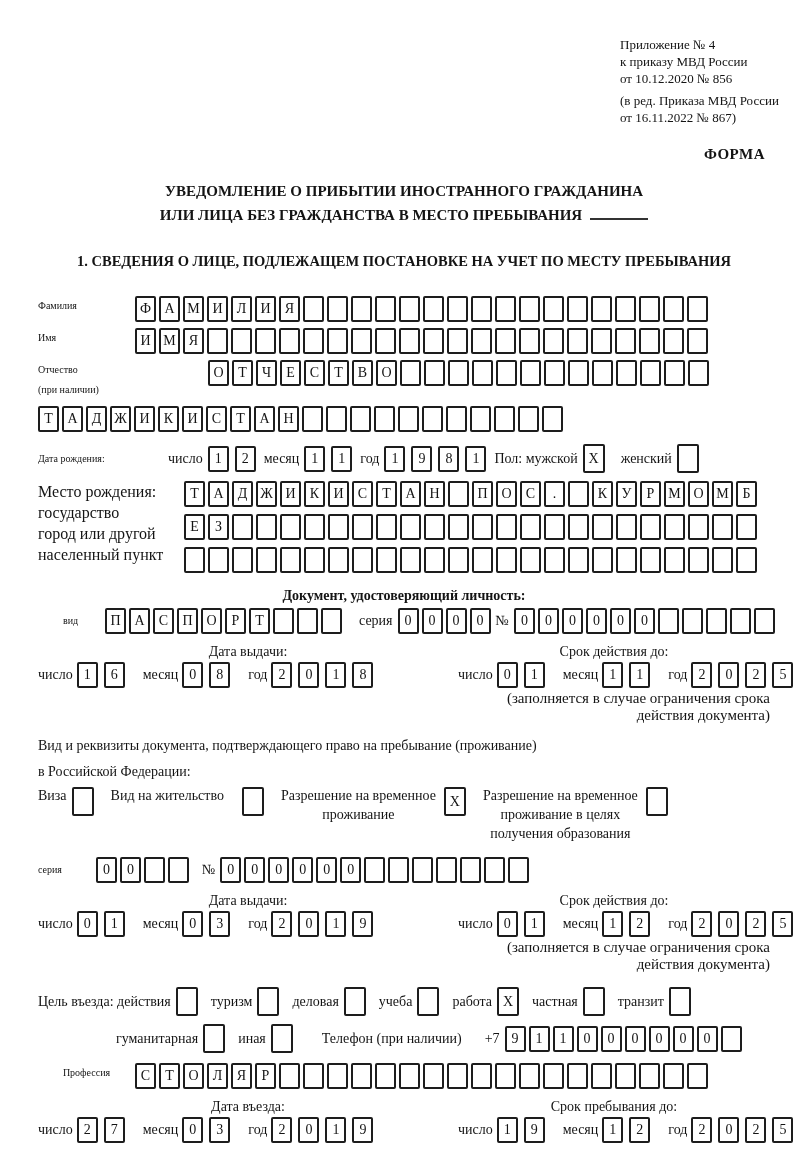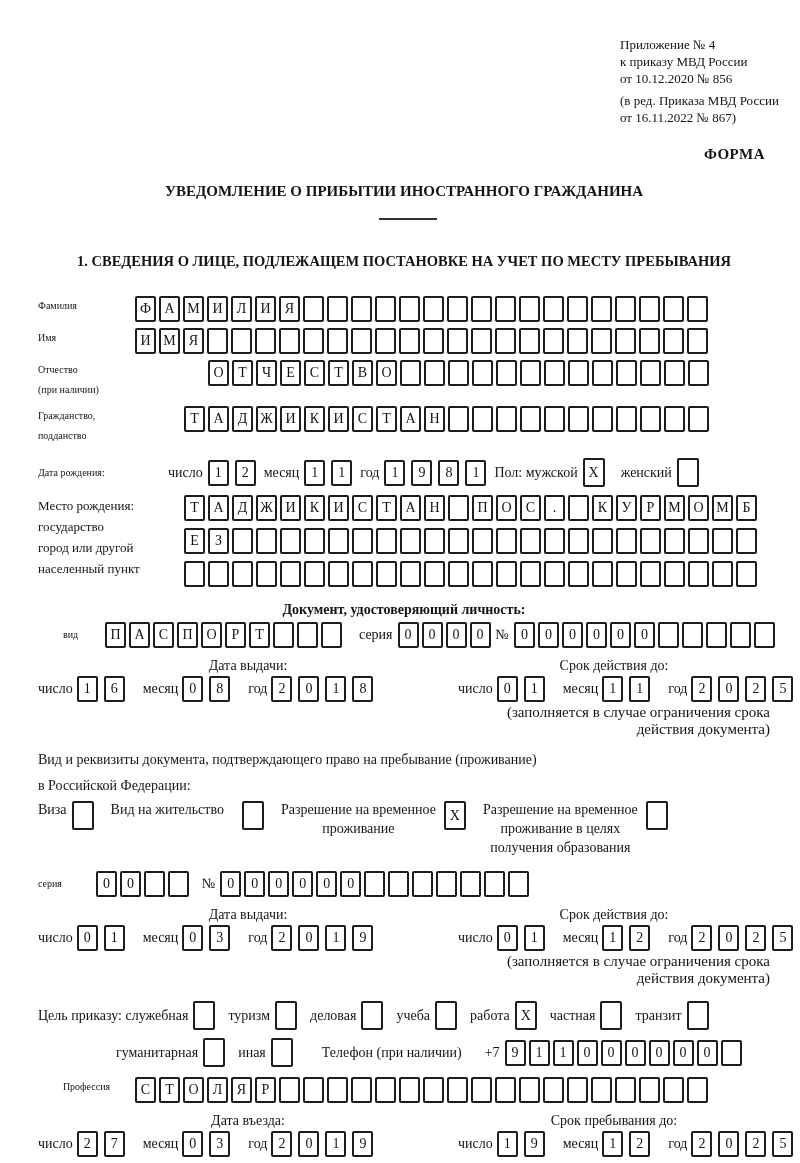--- a/index.html
+++ b/index.html
@@ -47,42 +47,42 @@
   .ck-item{display:flex;align-items:flex-start;margin-right:14px;}
   .ck-item .txt{line-height:19px;}
   .ck-item .txt.c{text-align:center;}
   .ck-item .boxes{margin-left:8px;margin-top:1px;}
 
   .purpose-line{display:flex;align-items:center;font-size:14px;margin-top:14px;flex-wrap:nowrap;}
   .purpose-line .pl{margin-right:5px;}
   .purpose-line .boxes{margin-right:10px;}
 
   .lblcol{flex:none;}
-  .lblcol div{font-size:13px;line-height:21px;}
+  .lblcol div{font-size:16px;line-height:21px;}
   .boxstack .boxes{margin-bottom:7px;display:flex;}
 </style>
 </head>
 <body>
 
 <div class="page">
 
   <div class="ref-block">
     <div>Приложение № 4</div>
     <div>к приказу МВД России</div>
     <div>от 10.12.2020 № 856</div>
     <div class="gap"></div>
     <div>(в ред. Приказа МВД России</div>
     <div>от 16.11.2022 № 867)</div>
   </div>
 
   <div class="forma">ФОРМА</div>
 
   <div class="title">
     <div>УВЕДОМЛЕНИЕ О ПРИБЫТИИ ИНОСТРАННОГО ГРАЖДАНИНА</div>
-    <div><span class="blank-line"></span></div>
+    <div><span>ИЛИ ЛИЦА БЕЗ ГРАЖДАНСТВА В МЕСТО ПРЕБЫВАНИЯ</span><span class="blank-line"></span></div>
   </div>
 
   <div class="section-title">1. СВЕДЕНИЯ О ЛИЦЕ, ПОДЛЕЖАЩЕМ ПОСТАНОВКЕ НА УЧЕТ ПО МЕСТУ ПРЕБЫВАНИЯ</div>
 
   <div class="row" style="margin-top:26px;">
     <span class="lbl w95">Фамилия</span>
     <span class="boxes">
         <span class="cb">Ф</span>
         <span class="cb">А</span>
         <span class="cb">М</span>
@@ -164,24 +164,20 @@
         <span class="cb"></span>
         <span class="cb"></span>
         <span class="cb"></span>
         <span class="cb"></span>
         <span class="cb"></span>
         <span class="cb"></span>
       </span>
   </div>
 
   <div class="row">
-    <span class="lbl" style="width:146px;">
-      <span>Гражданство,</span><br>
-      <span>подданство</span>
-    </span>
     <span class="boxes">
         <span class="cb">Т</span>
         <span class="cb">А</span>
         <span class="cb">Д</span>
         <span class="cb">Ж</span>
         <span class="cb">И</span>
         <span class="cb">К</span>
         <span class="cb">И</span>
         <span class="cb">С</span>
         <span class="cb">Т</span>
@@ -511,21 +507,21 @@
             <span class="cb">0</span>
             <span class="cb">2</span>
             <span class="cb">5</span>
           </span>
       </div>
       <div class="sub-note">(заполняется в случае ограничения срока действия документа)</div>
     </div>
   </div>
 
   <div class="purpose-line">
-    <span class="pl">Цель приказу: служебная</span>
+    <span class="pl">Цель въезда: действия</span>
     <span class="boxes ckb">
         <span class="cb"></span>
       </span>
     <span class="pl">туризм</span>
     <span class="boxes ckb">
         <span class="cb"></span>
       </span>
     <span class="pl">деловая</span>
     <span class="boxes ckb">
         <span class="cb"></span>

